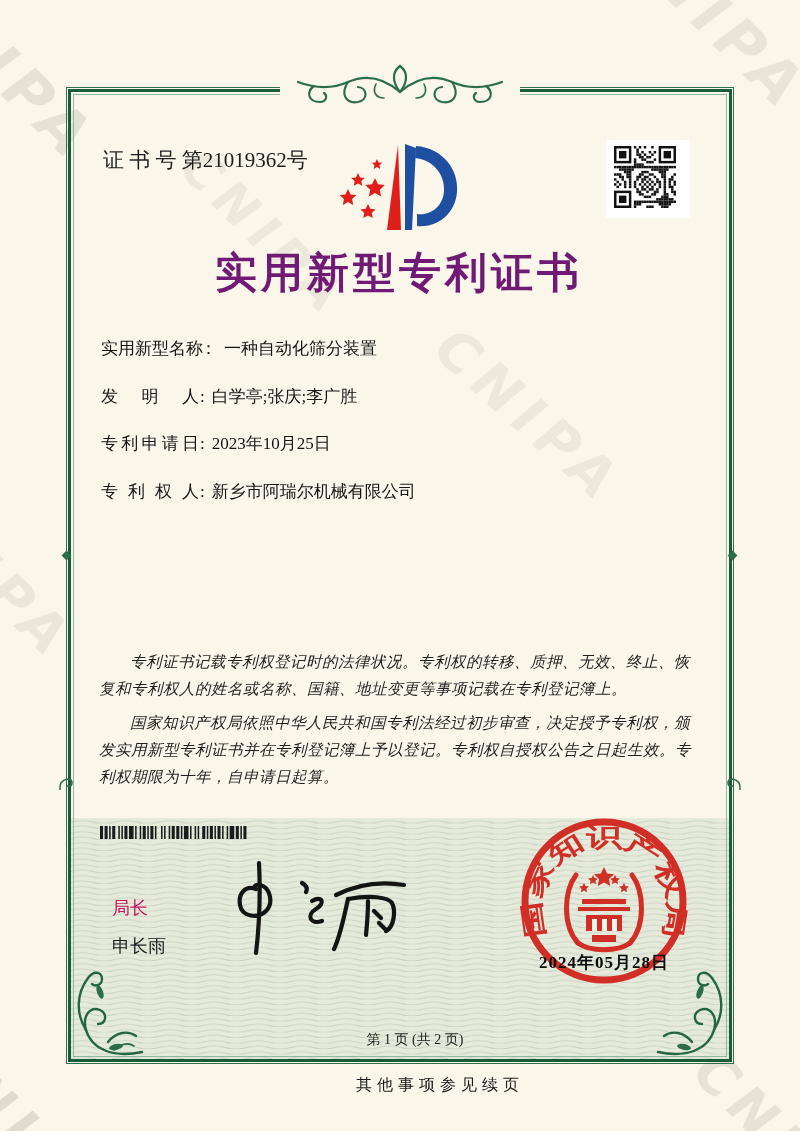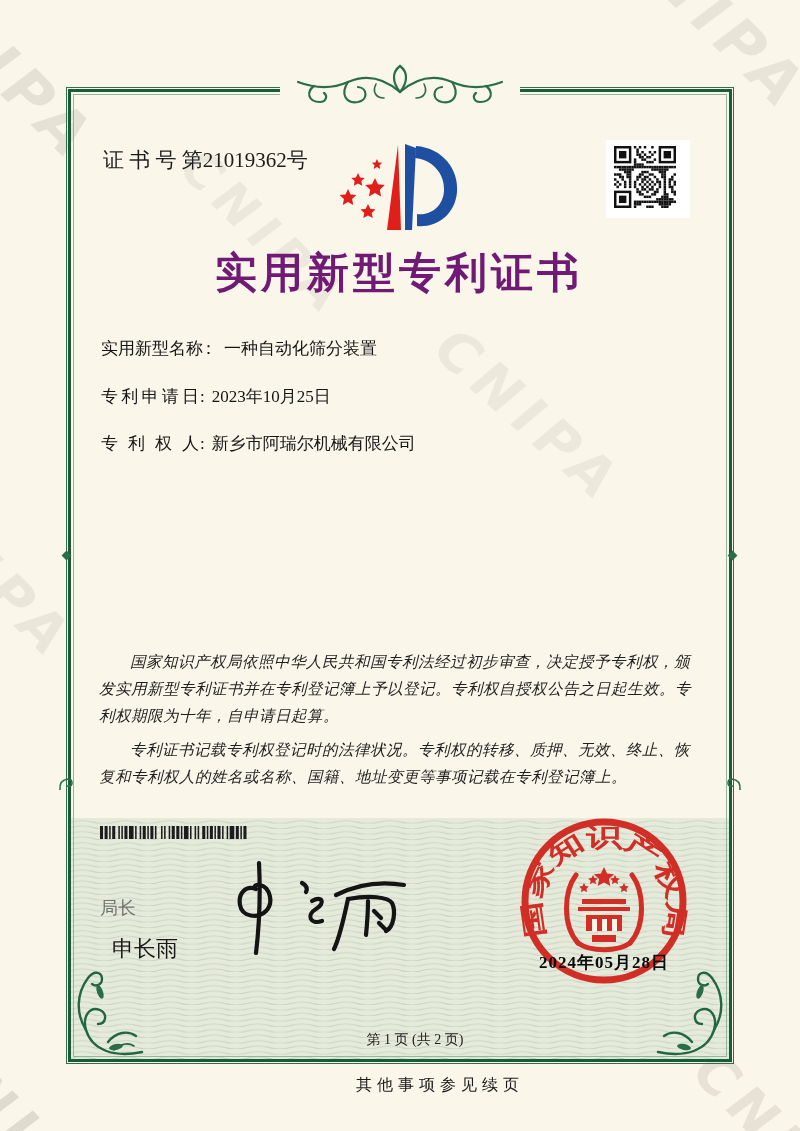--- a/index.html
+++ b/index.html
@@ -41,23 +41,23 @@
   .frow{position:relative;line-height:27px;margin-bottom:20.5px;white-space:nowrap;margin-top:17px;}
   .flabel{display:inline-block;width:98px;text-align:justify;text-align-last:justify;}
   .fsep{margin:0 7px 0 1px;}
   .grant-group{position:absolute;left:299px;top:0;}
 
   #paragraphs{position:absolute;left:99px;top:648px;width:604px;font-size:15.5px;
               line-height:27px;color:#1f1f1f;font-style:italic;}
   #paragraphs p{margin:0 0 7px 0;text-indent:2em;letter-spacing:0.5px;}
 
   #barcode{position:absolute;left:100px;top:826px;z-index:4;}
-  #signer-title{position:absolute;left:100px;top:896px;font-size:18px;
-                font-family:"Liberation Sans","DejaVu Sans",sans-serif;color:#737373;z-index:4;}
-  #signer-name{position:absolute;left:112px;top:934px;font-size:22px;
+  #signer-title{position:absolute;left:112px;top:896px;font-size:18px;
+                font-family:"Liberation Sans","DejaVu Sans",sans-serif;color:#be185d;z-index:4;}
+  #signer-name{position:absolute;left:112px;top:934px;font-size:18px;
                font-family:"Liberation Sans","DejaVu Sans",sans-serif;color:#1a1a1a;z-index:4;}
   #signature{position:absolute;left:228px;top:855px;z-index:5;mix-blend-mode:multiply;}
 
   #seal{position:absolute;left:518px;top:815px;z-index:5;mix-blend-mode:multiply;opacity:.95;}
   #seal-date{position:absolute;left:536px;top:951px;width:136px;text-align:center;
              font-size:17px;font-weight:bold;color:#0b0b0b;z-index:6;letter-spacing:1px;}
 
   #page-indicator{position:absolute;left:66px;top:1031px;width:666px;text-align:center;
                   font-size:14px;color:#222;z-index:4;padding-left:16px;}
   #continuation-note{position:absolute;left:0;top:1075px;width:800px;text-align:center;
@@ -376,30 +376,33 @@
       </svg>
   </div>
 
   <div id="title">实用新型专利证书</div>
 
   <div id="fields">
     <div class="frow">
       <span class="flabel">实用新型名称</span><span class="fsep">：</span><span class="fval">一种自动化筛分装置</span>
     </div>
     <div class="frow">
+      <span class="flabel">发明人</span><span class="fsep">:</span><span class="fval">白学亭;张庆;李广胜</span>
+    </div>
+    <div class="frow">
       <span class="flabel">专利申请日</span><span class="fsep">:</span><span class="fval">2023年10月25日</span>
     </div>
     <div class="frow">
       <span class="flabel">专利权人</span><span class="fsep">:</span><span class="fval">新乡市阿瑞尔机械有限公司</span>
     </div>
   </div>
 
   <div id="paragraphs">
+    <p>专利证书记载专利权登记时的法律状况。专利权的转移、质押、无效、终止、恢复和专利权人的姓名或名称、国籍、地址变更等事项记载在专利登记簿上。</p>
     <p>国家知识产权局依照中华人民共和国专利法经过初步审查，决定授予专利权，颁发实用新型专利证书并在专利登记簿上予以登记。专利权自授权公告之日起生效。专利权期限为十年，自申请日起算。</p>
-    <p>专利证书记载专利权登记时的法律状况。专利权的转移、质押、无效、终止、恢复和专利权人的姓名或名称、国籍、地址变更等事项记载在专利登记簿上。</p>
   </div>
 
   <svg id="barcode" width="148" height="13">
       <rect x="0.00" y="0" width="3.05" height="13" fill="#1c1c1c"></rect>
       <rect x="4.58" y="0" width="3.05" height="13" fill="#1c1c1c"></rect>
       <rect x="9.15" y="0" width="1.53" height="13" fill="#1c1c1c"></rect>
       <rect x="12.21" y="0" width="3.05" height="13" fill="#1c1c1c"></rect>
       <rect x="18.31" y="0" width="1.53" height="13" fill="#1c1c1c"></rect>
       <rect x="21.36" y="0" width="1.53" height="13" fill="#1c1c1c"></rect>
       <rect x="24.41" y="0" width="3.05" height="13" fill="#1c1c1c"></rect>

